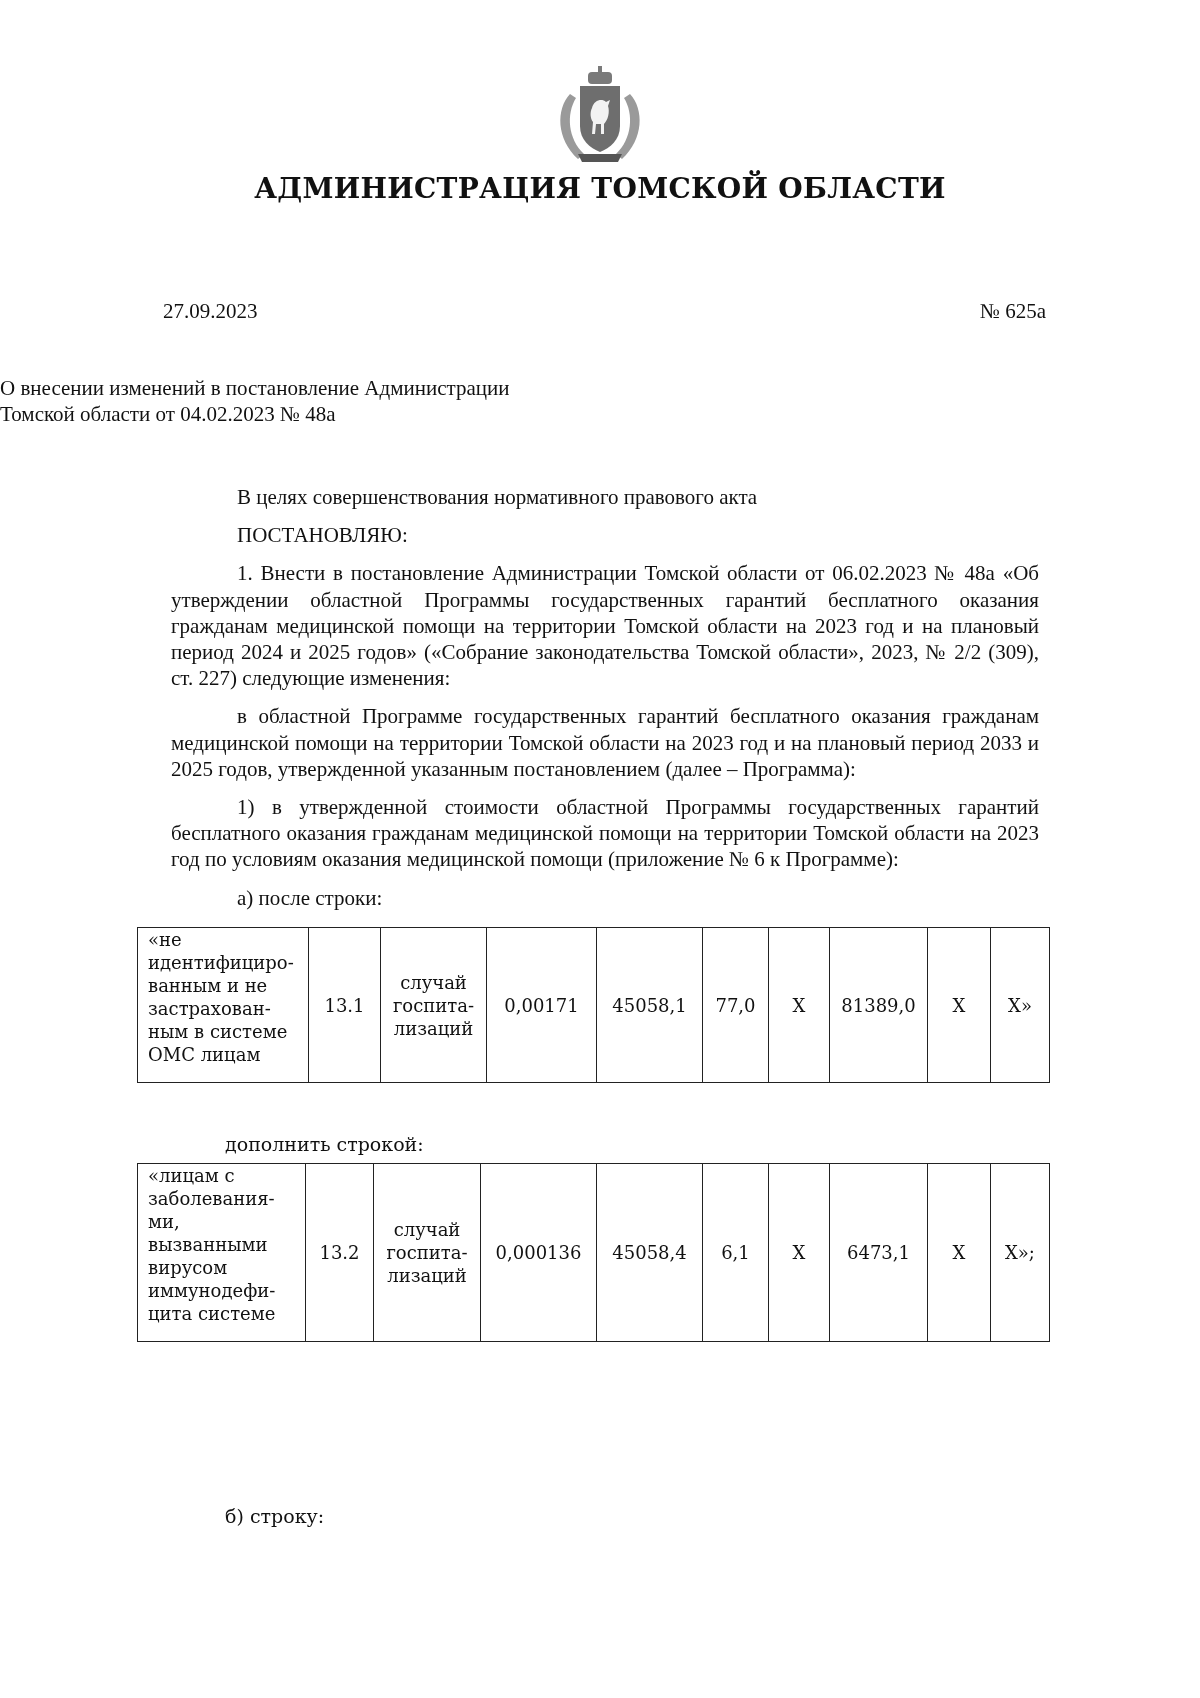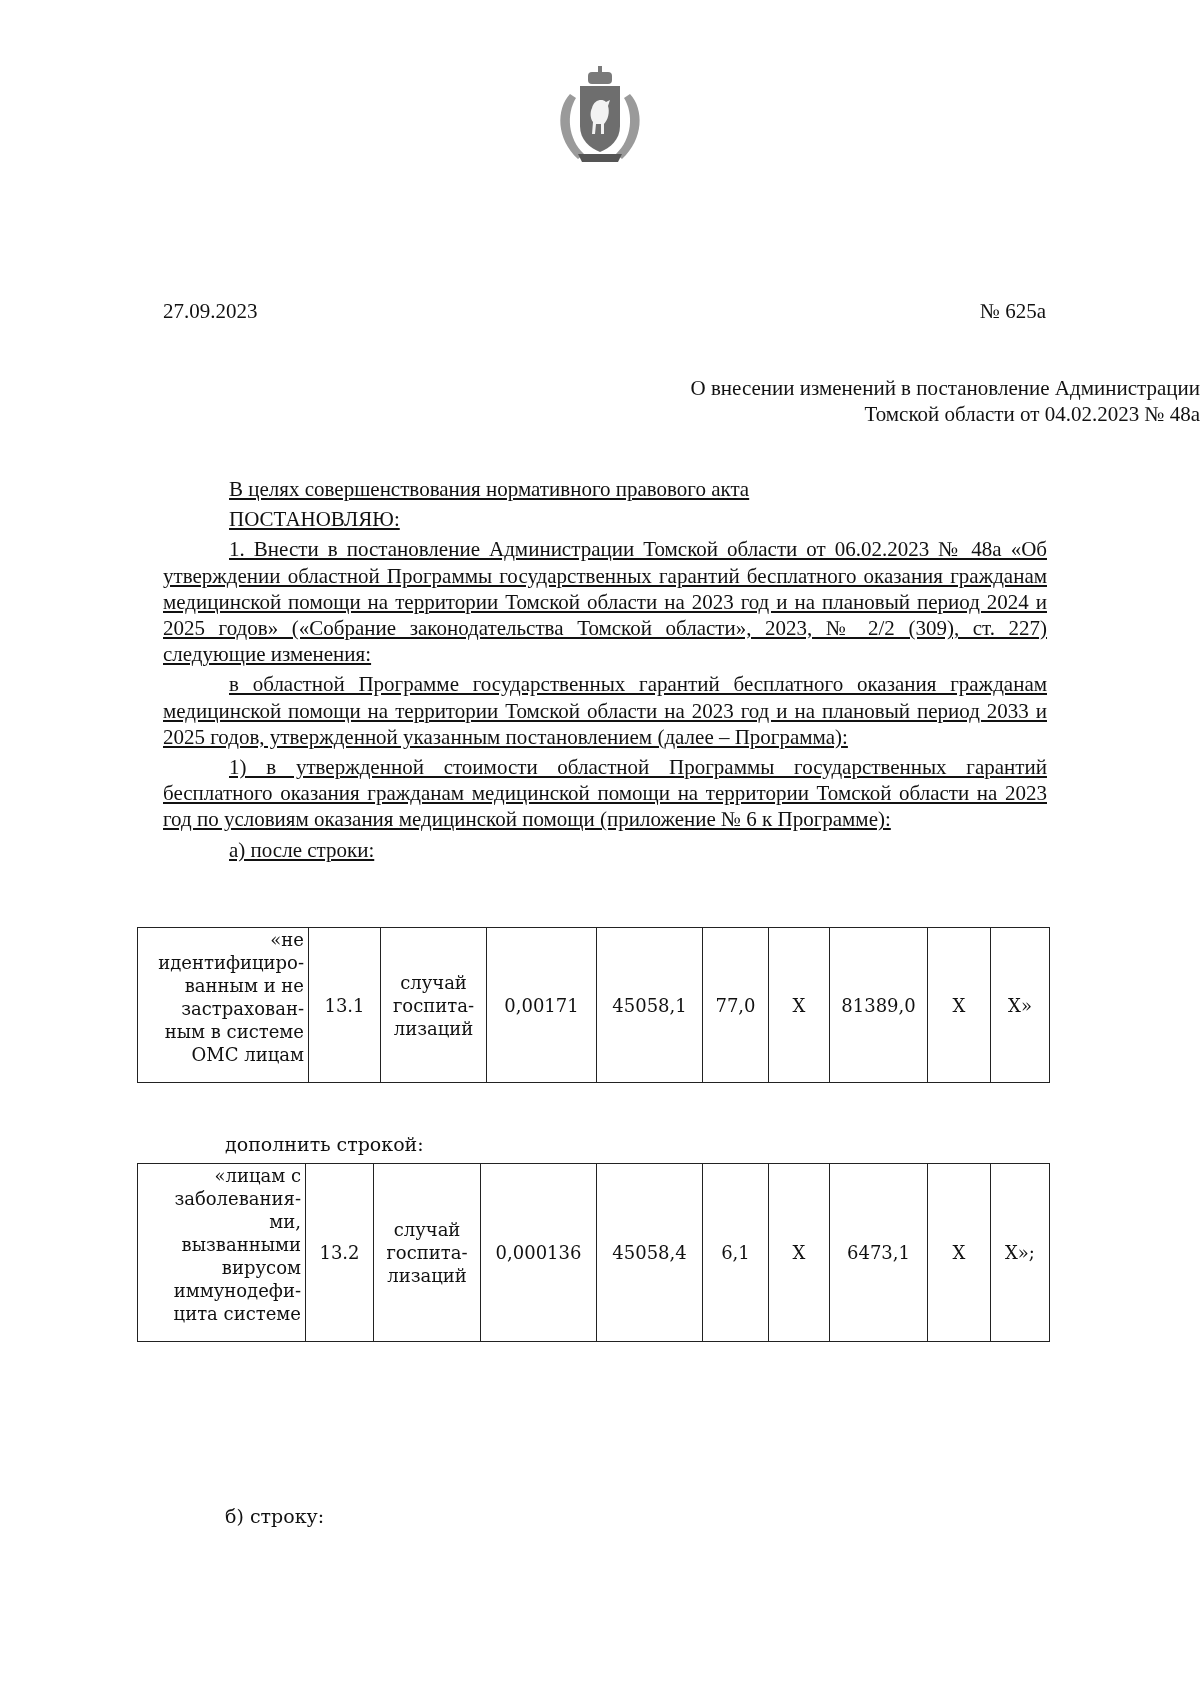--- a/index.html
+++ b/index.html
@@ -17,43 +17,43 @@
     font-size: 28px; font-weight: bold; letter-spacing: 0.3px;
   }
   .doc-type {
     position: absolute; left: 0; width: 1200px; top: 228px; text-align: center;
     font-size: 24px; font-weight: bold; letter-spacing: 3px;
   }
   .doc-date { position: absolute; left: 163px; top: 299px; font-size: 21px; font-family: "Liberation Serif", serif; }
   .doc-number { position: absolute; right: 154px; top: 299px; font-size: 21px; font-family: "Liberation Serif", serif; }
 
   .subject {
-    position: absolute; left: 0; width: 1200px; top: 375px; text-align: right;
+    position: absolute; left: 0; width: 1200px; top: 375px; text-align: left;
     font-family: "Liberation Serif", serif; font-size: 21px; line-height: 26px;
   }
 
   .body-text {
     position: absolute; left: 159px; width: 892px; top: 472px;
     font-family: "Liberation Serif", serif; font-size: 21px; line-height: 26.2px;
     text-align: justify;
   }
-  .body-text p { margin: 4px; text-decoration: underline; }
+  .body-text p { margin: 12px; }
   .indent { text-indent: 66px; }
   .no-justify { text-align: left; }
 
   table.amend {
     position: absolute; left: 137px; border-collapse: collapse;
     font-family: "DejaVu Serif", serif; font-size: 18px; line-height: 23px;
     table-layout: fixed;
   }
   table.amend td {
     border: 1.5px solid #222;
     text-align: center; vertical-align: middle; padding: 0 4px;
   }
-  table.amend td.name { text-align: right; padding-left: 10px; vertical-align: top; }
+  table.amend td.name { text-align: left; padding-left: 10px; vertical-align: top; }
   .t1 { top: 927px; width: 912px; }
   .t1 td { height: 154px; }
   .t2 { top: 1163px; width: 912px; }
   .t2 td { height: 177px; }
 
   .label-line {
     position: absolute; left: 225px; font-family: "DejaVu Serif", serif; font-size: 19px; margin-top: 22px;
   }
 </style>
 </head>
@@ -70,20 +70,21 @@
     <rect x="40" y="8" width="24" height="12" rx="4" fill="#7a7a7a"></rect>
     <rect x="50" y="2" width="4" height="8" fill="#7a7a7a"></rect>
 
     <path d="M32 22 L72 22 L72 62 C72 76, 62 84, 52 88 C42 84, 32 76, 32 62 Z" fill="#6e6e6e"></path>
 
     <path d="M44 44 C46 36, 54 34, 58 38 L62 36 L60 42 C62 48, 60 56, 56 60 L56 70 L53 70 L53 60 L48 60 L47 70 L44 70 L45 58 C42 54, 42 48, 44 44 Z" fill="#f2f2f2"></path>
 
     <path d="M30 90 L74 90 L70 98 L34 98 Z" fill="#555"></path>
   </svg>
 
+  <div class="org-title">АДМИНИСТРАЦИЯ ТОМСКОЙ ОБЛАСТИ</div>
   <div class="doc-date">27.09.2023</div>
   <div class="doc-number">№ 625а</div>
 
   <div class="subject">
     <div>О внесении изменений в постановление Администрации</div>
     <div>Томской области от 04.02.2023 № 48а</div>
   </div>
 
   <div class="body-text">
     <p class="indent no-justify">В целях совершенствования нормативного правового акта</p>

